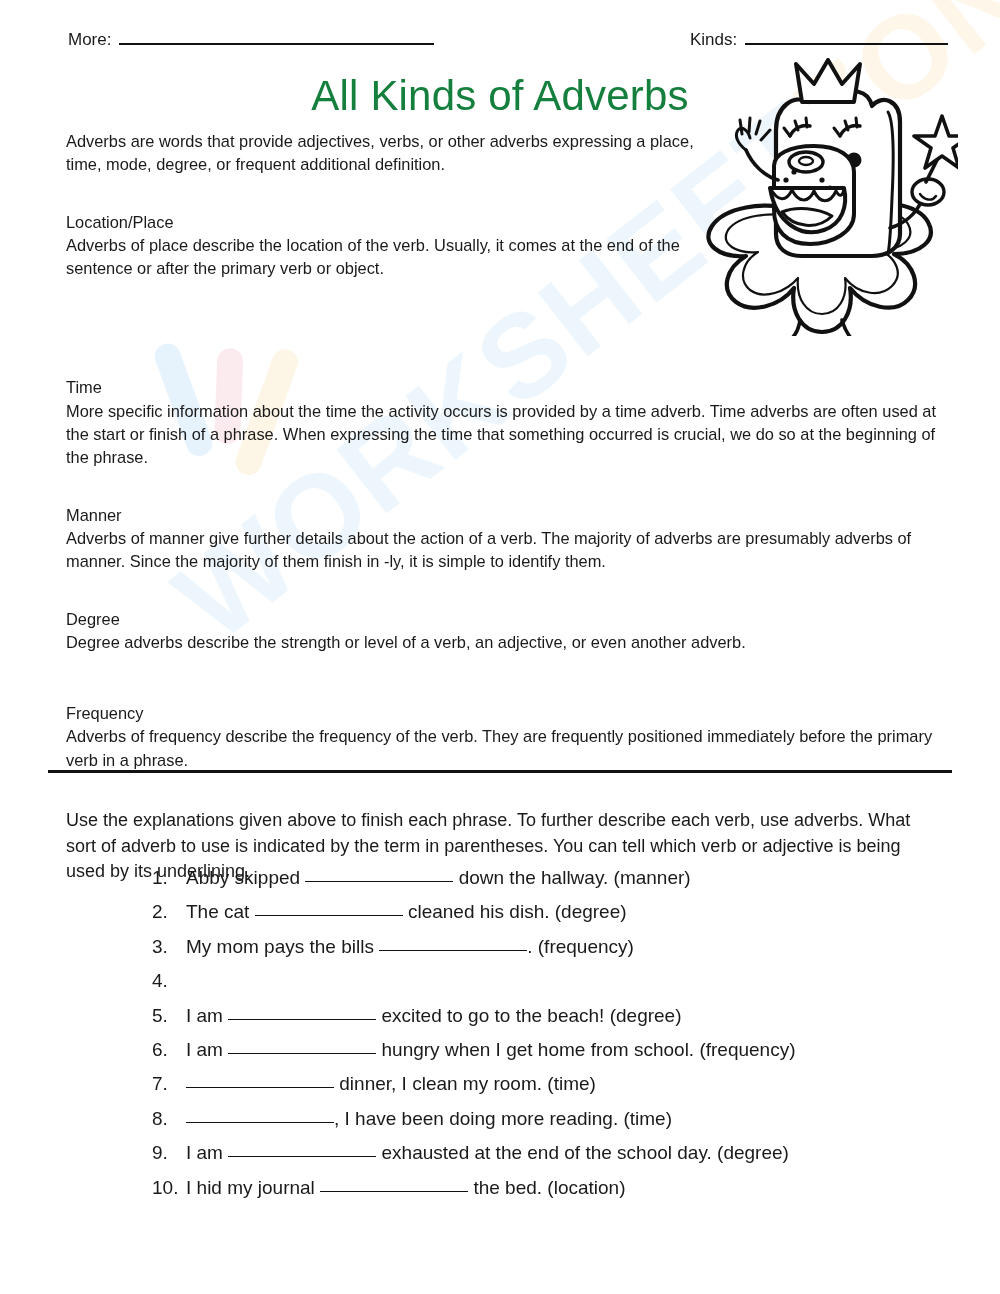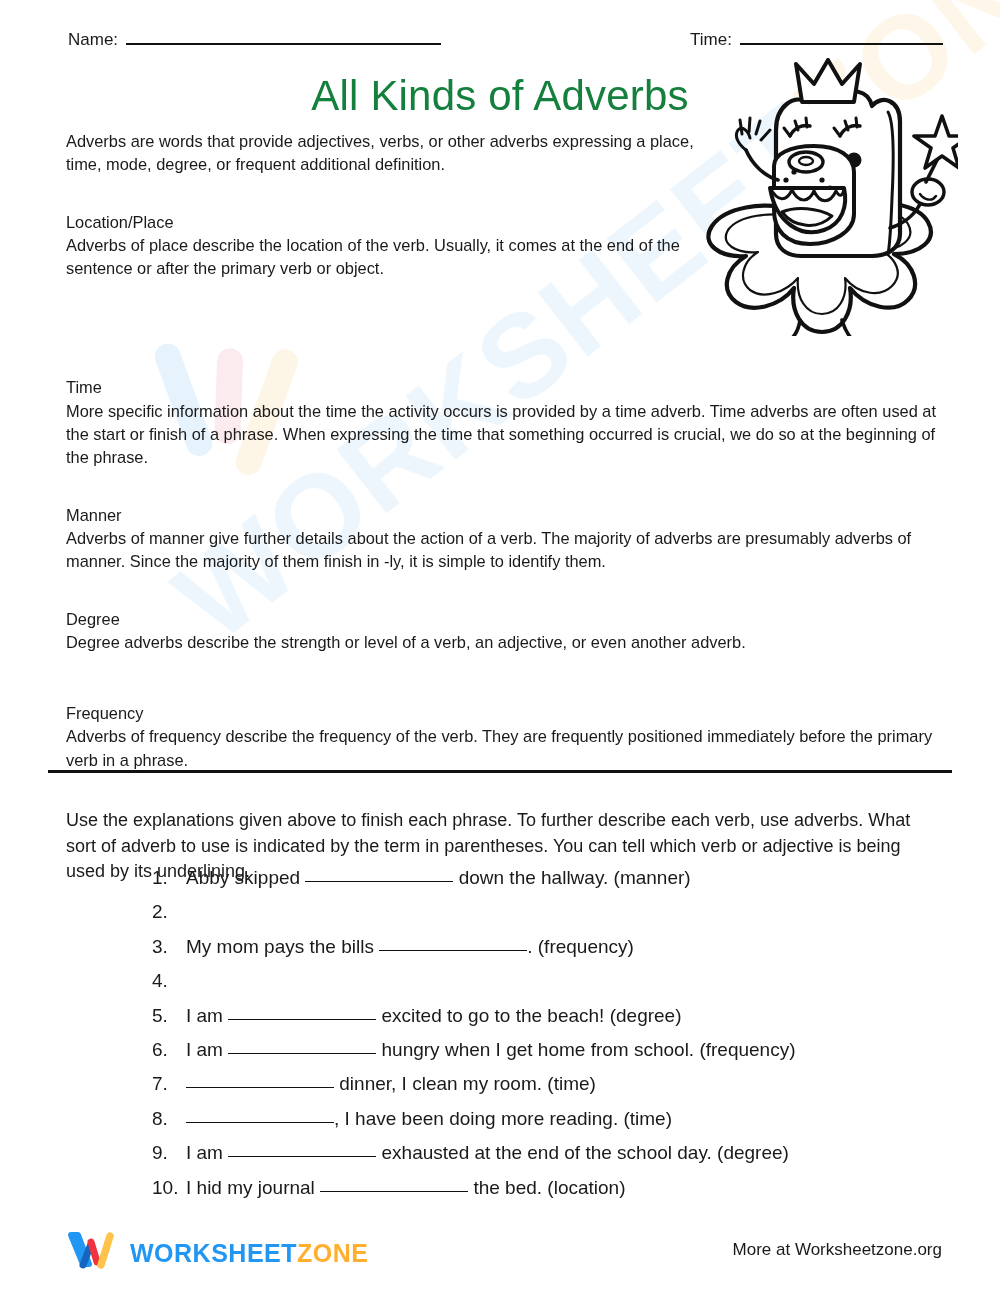--- a/index.html
+++ b/index.html
@@ -223,25 +223,25 @@
     <div class="wm-mark" style="left:150px; top:300px; width:150px; height:150px;">
       <div class="wm-stroke" style="left:14px; top:10px; width:26px; height:118px; background:#cfe6fa; transform:rotate(18deg);"></div>
       <div class="wm-stroke" style="left:52px; top:46px; width:26px; height:96px; background:#fbd9de; transform:rotate(40deg);"></div>
       <div class="wm-stroke" style="left:72px; top:64px; width:26px; height:132px; background:#fdeccd; transform:rotate(58deg);"></div>
     </div>
     <div class="wm-text"><span class="wm-a">WORKSHEET</span><span class="wm-b">ZONE</span></div>
   </div>
 
   <div class="hdr">
     <div class="hdr-field name">
-      <span class="hdr-label">Name:</span>
+      <span class="hdr-label">More:</span>
       <span class="rule name-rule"></span>
     </div>
     <div class="hdr-field date">
-      <span class="hdr-label">Time:</span>
+      <span class="hdr-label">Kinds:</span>
       <span class="rule date-rule"></span>
     </div>
   </div>
 
   <div class="title">All Kinds of Adverbs</div>
 
   <div class="illus">
     <svg viewBox="0 0 268 278" width="268" height="278" xmlns="http://www.w3.org/2000/svg">
       <g fill="none" stroke="#111" stroke-width="4.2" stroke-linecap="round" stroke-linejoin="round">
 
@@ -368,20 +368,21 @@
 
   <p class="instructions">Use the explanations given above to finish each phrase. To further describe each verb, use adverbs. What sort of adverb to use is indicated by the term in parentheses. You can tell which verb or adjective is being used by its underlining.</p>
 
   <div class="qlist">
       <div class="qrow">
         <span class="qnum">1.</span>
         <span class="qtext"><span>Abby </span><span class="u">skipped</span><span> </span><span class="blank"></span><span> down the hallway. (manner)</span></span>
       </div>
       <div class="qrow">
         <span class="qnum">2.</span>
+        <span class="qtext"><span>The cat </span><span class="blank"></span><span> </span><span class="u">cleaned</span><span> his dish. (degree)</span></span>
       </div>
       <div class="qrow">
         <span class="qnum">3.</span>
         <span class="qtext"><span>My mom </span><span class="u">pays</span><span> the bills </span><span class="blank"></span><span>. (frequency)</span></span>
       </div>
       <div class="qrow">
         <span class="qnum">4.</span>
       </div>
       <div class="qrow">
         <span class="qnum">5.</span>
@@ -402,28 +403,14 @@
       <div class="qrow">
         <span class="qnum">9.</span>
         <span class="qtext"><span>I am </span><span class="blank"></span><span> </span><span class="u">exhausted</span><span> at the end of the school day. (degree)</span></span>
       </div>
       <div class="qrow">
         <span class="qnum">10.</span>
         <span class="qtext"><span>I </span><span class="u">hid</span><span> my journal </span><span class="blank"></span><span> the bed. (location)</span></span>
       </div>
     </div>
 
-  <div class="footer">
-    <div class="logo-wrap">
-      <div class="logo-mark">
-        <svg viewBox="0 0 52 42" width="52" height="42" xmlns="http://www.w3.org/2000/svg">
-          <path d="M5 3 L17 32 L23 32 L12 3 Z" fill="#2196f3" stroke="#2196f3" stroke-width="6" stroke-linejoin="round" stroke-linecap="round"></path>
-          <path d="M17 33 L25 12" fill="none" stroke="#1565c0" stroke-width="7" stroke-linecap="round"></path>
-          <path d="M25 10 L31 30" fill="none" stroke="#f1333f" stroke-width="7" stroke-linecap="round"></path>
-          <path d="M44 4 L35 33" fill="none" stroke="#ffc24a" stroke-width="7.5" stroke-linecap="round"></path>
-        </svg>
-      </div>
-      <div class="logo-text"><span class="logo-blue">WORKSHEET</span><span class="logo-orange">ZONE</span></div>
-    </div>
-    <div class="footer-right">More at Worksheetzone.org</div>
-  </div>
 
 </div>
 
 </body></html>

